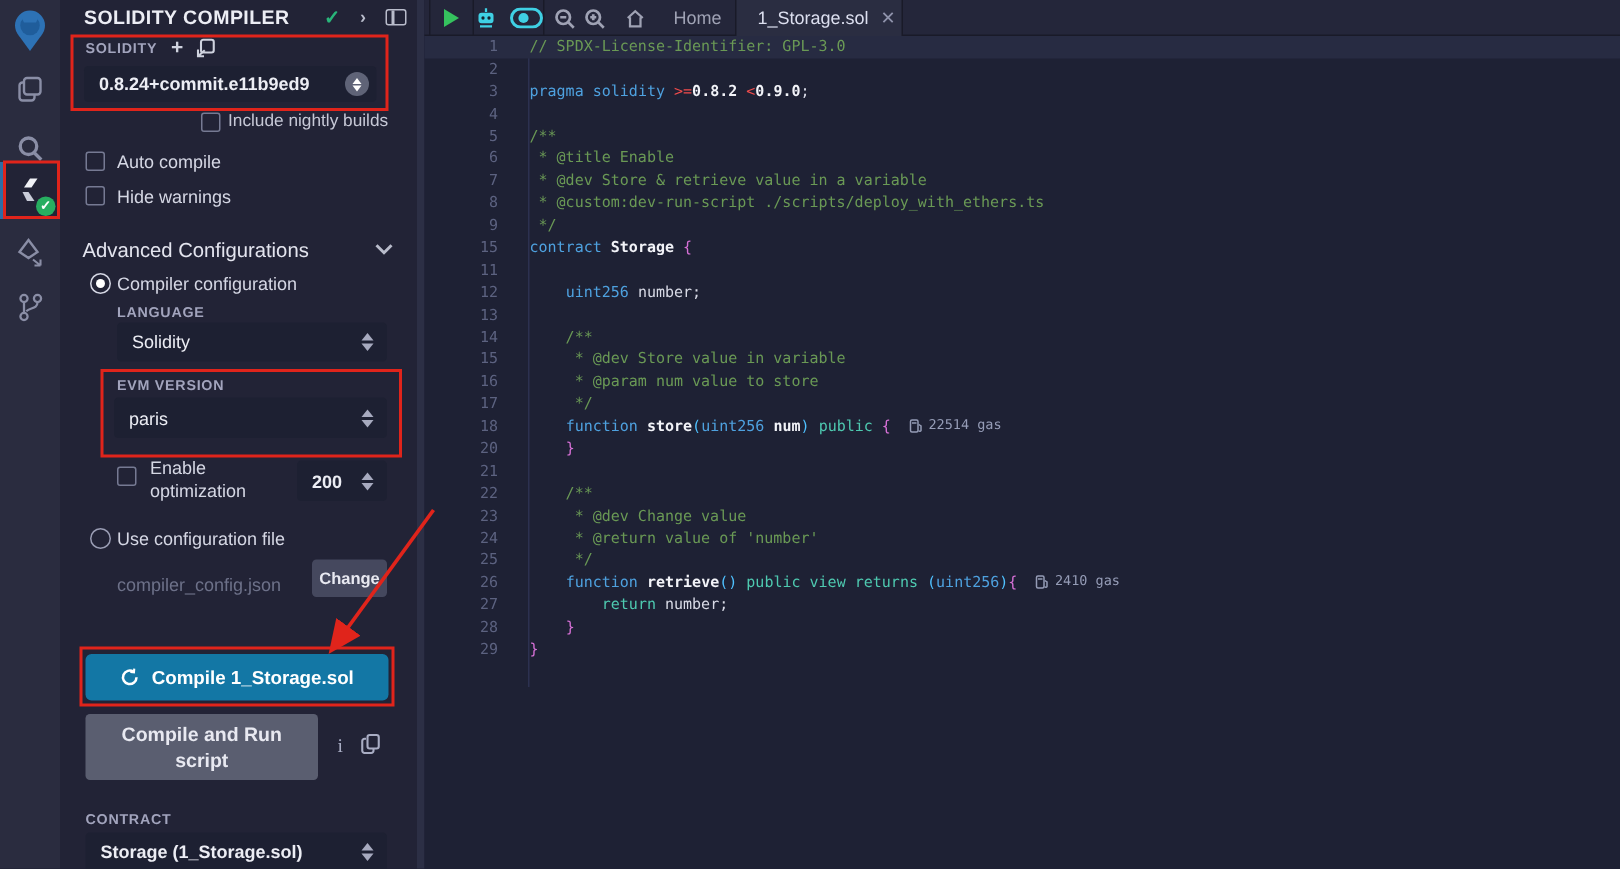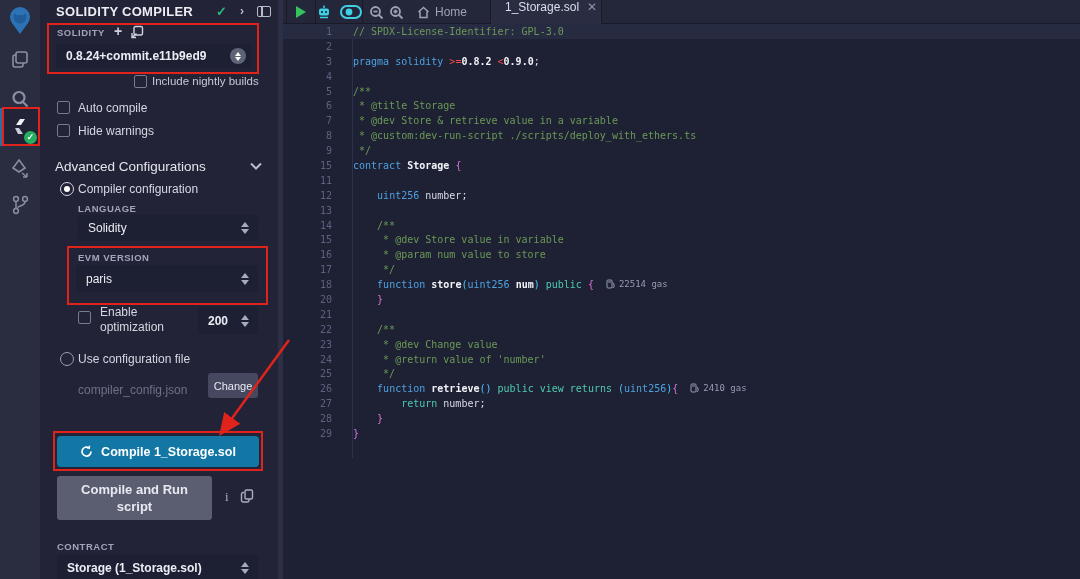--- a/index.html
+++ b/index.html
@@ -35,31 +35,31 @@
   .circle-stepper .t { width:0;height:0;border-left:3px solid transparent;border-right:3px solid transparent; }
   .circle-stepper .t.u { border-bottom:4px solid #fff; }
   .circle-stepper .t.d { border-top:4px solid #fff; }
 
   .chk { position:absolute; width:13px; height:13px; border:1px solid #767a93; border-radius:2px; background:transparent; }
   .radio { position:absolute; width:14px; height:14px; border:1.5px solid #9a9db4; border-radius:50%; }
   .radio.checked { border-color:#d5d7e4; }
   .radio.checked:before { content:""; position:absolute; left:2.5px; top:2.5px; width:6px; height:6px; border-radius:50%; background:#fff; }
   .plabel { position:absolute; font-size:12px; color:#d5d7e4; }
 
-  .btn-change { position:absolute; left:168px; top:373px; width:50px; height:25px; background:#45485e; border:none; border-radius:3px; color:#e8e9f1; font-size:11px; font-weight:normal; font-family:inherit; }
+  .btn-change { position:absolute; left:168px; top:373px; width:50px; height:25px; background:#45485e; border:none; border-radius:3px; color:#e8e9f1; font-size:11px; font-weight:bold; font-family:inherit; }
   .btn-compile { position:absolute; left:17px; top:436px; width:202px; height:31px; background:#1377a5; border:none; border-radius:4px; color:#fff; font-size:12.5px; font-weight:bold; font-family:inherit; display:flex; align-items:center; justify-content:center; gap:8px; }
   .btn-compile-run { position:absolute; left:17px; top:476px; width:155px; height:44px; background:#5a5e70; border:none; border-radius:3px; color:#e8e9f1; font-size:13px; font-weight:bold; font-family:inherit; line-height:17px; text-align:center; padding:0 18px; }
   .info-i { position:absolute; left:185px; top:489px; font-size:13px; color:#a9adc4; font-family:"Liberation Serif", serif; }
 
   
   .editor { position:absolute; left:283px; top:0; width:797px; height:579px; background:#1e2134; }
   .topbar { position:absolute; left:0; top:0; width:797px; height:24px; background:#24263a; border-bottom:1px solid #191a28; }
   .seg { position:absolute; top:0; height:24px; border-right:1px solid #191a28; display:flex; align-items:center; justify-content:center; gap:8px; }
   .home-label { font-size:12px; color:#9fa2b4; }
-  .tab { position:absolute; left:207px; top:0; width:112px; height:24px; background:#2a2d41; border-right:1px solid #191a28; border-left:1px solid #191a28; display:flex; padding:0 8px; gap:6px; }
+  .tab { position:absolute; left:207px; top:0; width:112px; height:24px; background:#2a2d41; border-right:1px solid #191a28; border-left:1px solid #191a28; display:flex; align-items:center; padding:0 8px; gap:6px; }
   .tab-label { font-size:12px; color:#dcdfef; }
   .tab-close { font-size:12px; color:#8f93ab; margin-left:2px; }
 
   .code-area { position:absolute; left:0; top:24px; width:797px; height:555px; font-family:"DejaVu Sans Mono", monospace; font-size:10px; }
   .guide { position:absolute; left:68.5px; top:0; width:1px; height:434px; background:#2c3150; }
   .code-line { position:relative; height:14.9px; display:flex; align-items:center; white-space:pre; }
   .code-line.active-line { background:#272b42; }
   .line-num { display:inline-block; width:49px; text-align:right; color:#5c6280; flex:none; }
   .line-content { padding-left:21px; display:inline-flex; align-items:flex-start; }
   .tk-pl { color:#d8dae6; }
@@ -245,21 +245,21 @@
         <circle cx="6.5" cy="6.5" r="4.5"></circle>
           <line x1="10" y1="10" x2="13.5" y2="13.5"></line>
           <line x1="4.5" y1="6.5" x2="8.5" y2="6.5"></line>
       </svg>
       <svg style="position:absolute;left:106px;top:5px" width="15" height="15" viewBox="0 0 15 15" fill="none" stroke="#9fa2b4" stroke-width="1.8">
         <circle cx="6.5" cy="6.5" r="4.5"></circle>
           <line x1="10" y1="10" x2="13.5" y2="13.5"></line>
           <line x1="4.5" y1="6.5" x2="8.5" y2="6.5"></line>
           <line x1="6.5" y1="4.5" x2="6.5" y2="8.5"></line>
       </svg>
-      <div style="position:absolute;left:134px;top:0;height:24px;display:flex;align-items:center;gap:5px">
+      <div style="position:absolute;left:134px;top:0;height:24px;display:flex;align-items:center;gap:19px">
         <svg width="13" height="13" viewBox="0 0 13 13" fill="none" stroke="#9fa2b4" stroke-width="1.5">
           <path d="M1.5 6 L6.5 1.5 L11.5 6 M3 5.5 V11.5 H10 V5.5"></path>
         </svg>
         <span class="home-label">Home</span>
       </div>
       <div class="tab">
         <svg width="9" height="11" viewBox="0 0 9 11">
           <path d="M2.5 4.5 L4.5 1 L7 1 L5 4.5 Z" fill="#9fa2b4"></path>
           <path d="M2 6 L4 6 L6 9.5 L3.5 9.5 Z" fill="#7a7e95"></path>
         </svg>
@@ -269,21 +269,21 @@
     </div>
 
     <div class="code-area">
       <div class="guide"></div>
       <div>
           <div class="code-line active-line"><span class="line-num">1</span><span class="line-content"><span class="tk-cm">// SPDX-License-Identifier: GPL-3.0</span></span></div>
           <div class="code-line"><span class="line-num">2</span><span class="line-content"></span></div>
           <div class="code-line"><span class="line-num">3</span><span class="line-content"><span class="tk-kw">pragma</span><span class="tk-pl"> </span><span class="tk-kw">solidity</span><span class="tk-pl"> </span><span class="tk-op">&gt;=</span><span class="tk-nm">0.8.2</span><span class="tk-pl"> </span><span class="tk-op">&lt;</span><span class="tk-nm">0.9.0</span><span class="tk-pl">;</span></span></div>
           <div class="code-line"><span class="line-num">4</span><span class="line-content"></span></div>
           <div class="code-line"><span class="line-num">5</span><span class="line-content"><span class="tk-cm">/**</span></span></div>
-          <div class="code-line"><span class="line-num">6</span><span class="line-content"><span class="tk-cm"> * @title Storage</span></span></div>
+          <div class="code-line"><span class="line-num">6</span><span class="line-content"><span class="tk-cm"> * @title Enable</span></span></div>
           <div class="code-line"><span class="line-num">7</span><span class="line-content"><span class="tk-cm"> * @dev Store &amp; retrieve value in a variable</span></span></div>
           <div class="code-line"><span class="line-num">8</span><span class="line-content"><span class="tk-cm"> * @custom:dev-run-script ./scripts/deploy_with_ethers.ts</span></span></div>
           <div class="code-line"><span class="line-num">9</span><span class="line-content"><span class="tk-cm"> */</span></span></div>
           <div class="code-line"><span class="line-num">15</span><span class="line-content"><span class="tk-kw">contract</span><span class="tk-pl"> </span><span class="tk-fn">Storage</span><span class="tk-pl"> </span><span class="tk-br">{</span></span></div>
           <div class="code-line"><span class="line-num">11</span><span class="line-content"></span></div>
           <div class="code-line"><span class="line-num">12</span><span class="line-content"><span class="tk-pl">    </span><span class="tk-kw">uint256</span><span class="tk-pl"> number;</span></span></div>
           <div class="code-line"><span class="line-num">13</span><span class="line-content"></span></div>
           <div class="code-line"><span class="line-num">14</span><span class="line-content"><span class="tk-cm">    /**</span></span></div>
           <div class="code-line"><span class="line-num">15</span><span class="line-content"><span class="tk-cm">     * @dev Store value in variable</span></span></div>
           <div class="code-line"><span class="line-num">16</span><span class="line-content"><span class="tk-cm">     * @param num value to store</span></span></div>

